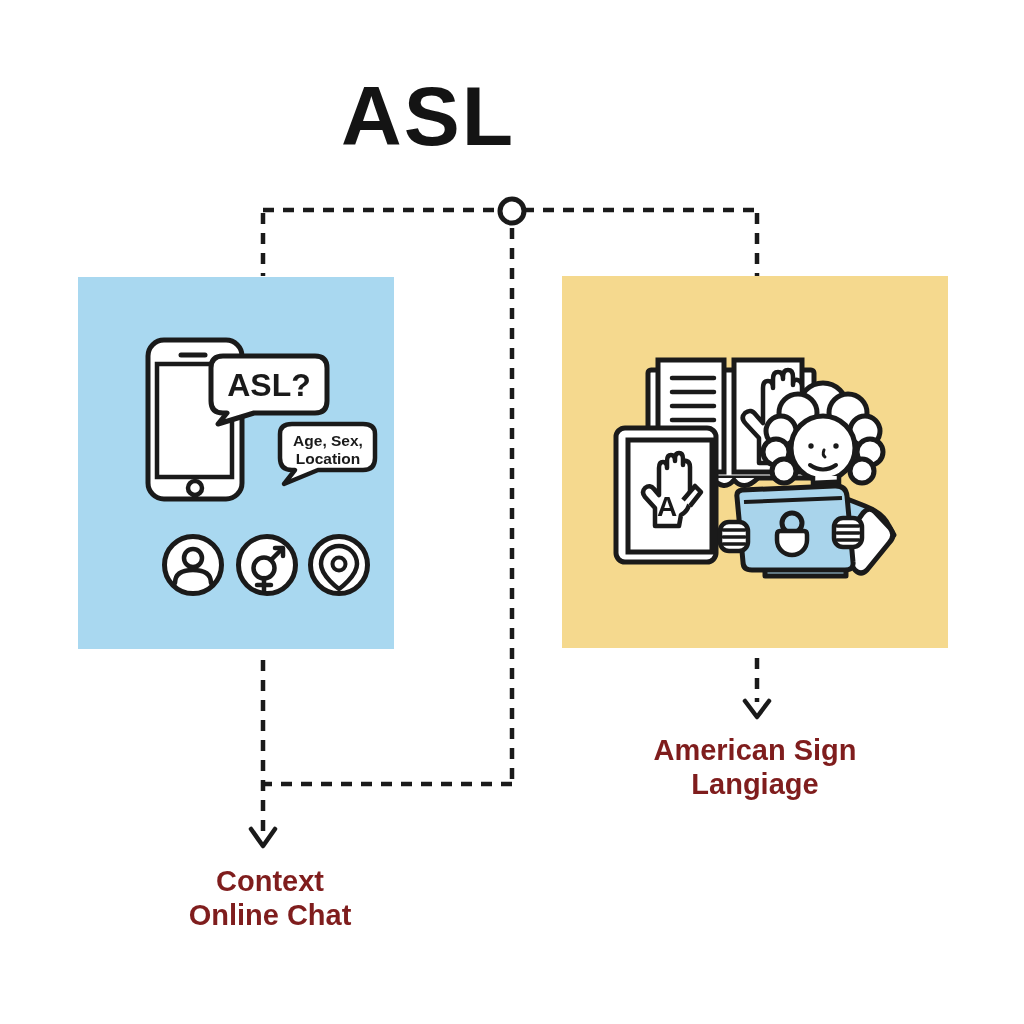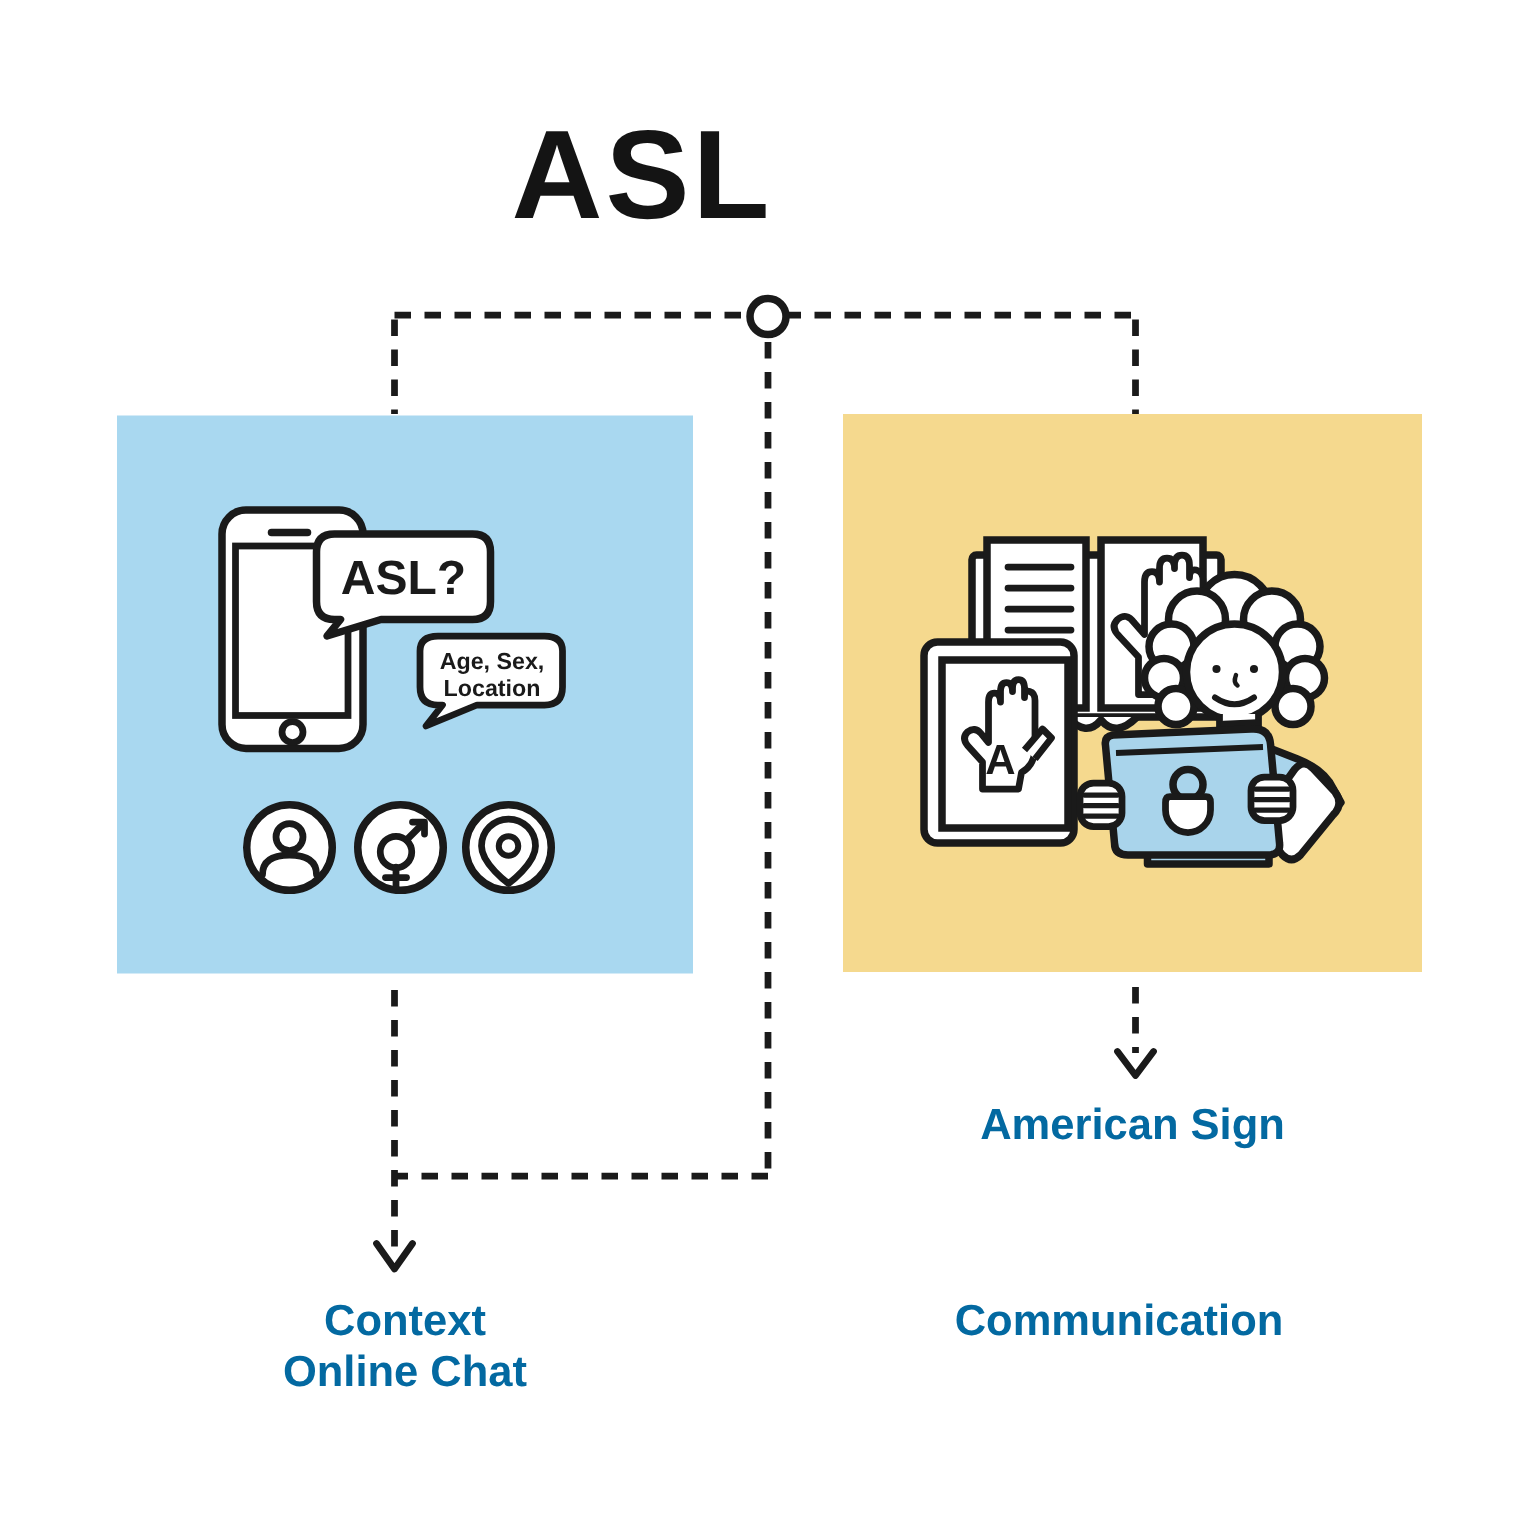--- a/index.html
+++ b/index.html
@@ -7,24 +7,24 @@
     position:relative;width:1024px;height:1024px;background:#ffffff;overflow:hidden;
     font-family:"Liberation Sans","DejaVu Sans",sans-serif;color:#1a1a1a;
   }
   .abs{position:absolute;}
   #title{
     top:68px;left:0;width:856px;text-align:center;
     font-size:84px;font-weight:bold;letter-spacing:2px;color:#141414;
   }
   #connector-svg{top:0;left:0;}
   .panel{box-sizing:border-box;}
-  #panel-left{left:78px;top:277px;width:384px;height:372px;background:var(--panel_left_bg,#A9D8F0);}
+  #panel-left{left:78px;top:277px;width:316px;height:372px;background:var(--panel_left_bg,#A9D8F0);}
   #panel-right{left:562px;top:276px;width:386px;height:372px;background:var(--panel_right_bg,#F5D98E);}
   .caption{
-    text-align:center;font-weight:bold;font-size:29px;line-height:34px;color:#0369a1;
+    text-align:center;font-weight:bold;font-size:29px;line-height:34px;color:#7f1d1d;
   }
   #label-right-top{left:562px;top:733px;width:386px;}
   #caption-left{left:78px;top:864px;width:384px;}
   #caption-right{left:554px;top:864px;width:384px;}
   svg text{font-family:"Liberation Sans","DejaVu Sans",sans-serif;fill:#1a1a1a;}
   .stroke{stroke:#1a1a1a;fill:none;}
 </style>
 </head>
 <body>
 
@@ -164,24 +164,24 @@
           <line x1="275" y1="250" x2="297" y2="250" stroke="#1a1a1a" stroke-width="3.5" stroke-linecap="round"></line>
           <line x1="275" y1="257" x2="297" y2="257" stroke="#1a1a1a" stroke-width="3.5" stroke-linecap="round"></line>
           <line x1="275" y1="264" x2="297" y2="264" stroke="#1a1a1a" stroke-width="3.5" stroke-linecap="round"></line>
         </g>
       </g>
     </svg>
   </div>
 
   <div id="label-right-top" class="abs caption">
     <div>American Sign</div>
+    <div>Langiage</div>
   </div>
 
   <div id="caption-left" class="abs caption">
     <div>Context</div>
     <div>Online Chat</div>
   </div>
 
   <div id="caption-right" class="abs caption">
-    <div>Communication</div>
   </div>
 
 </div>
 
 </body></html>

